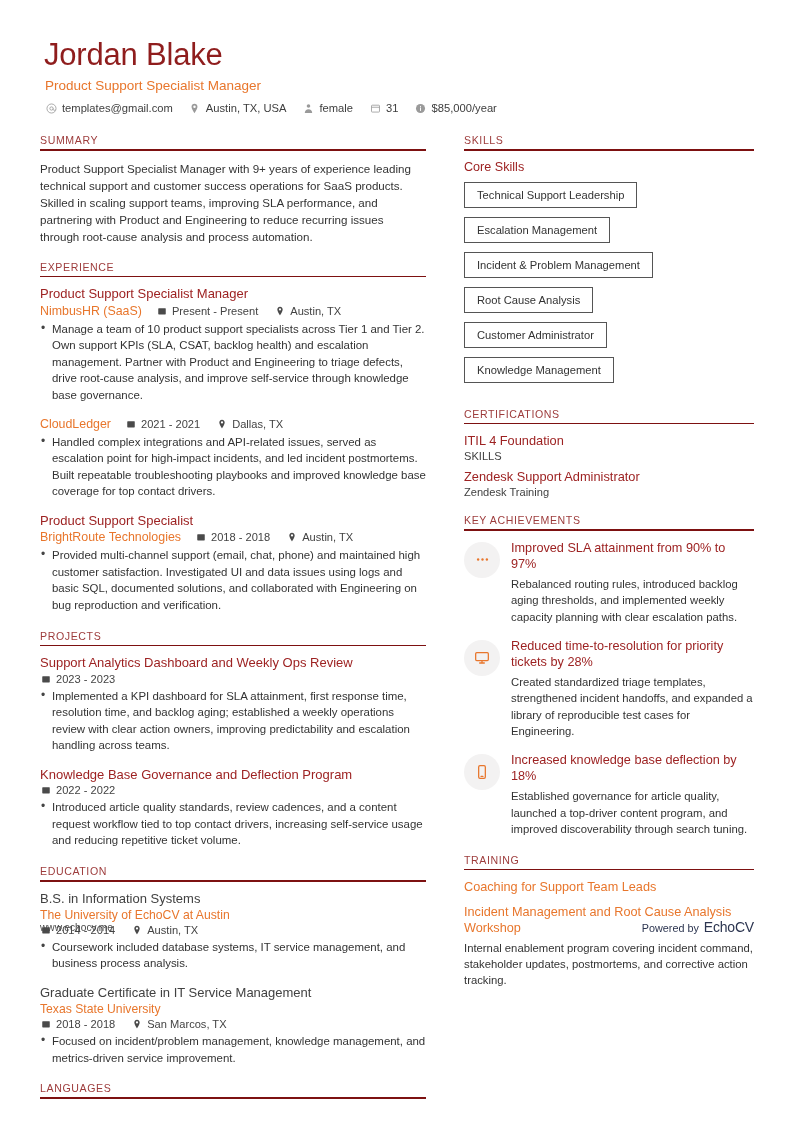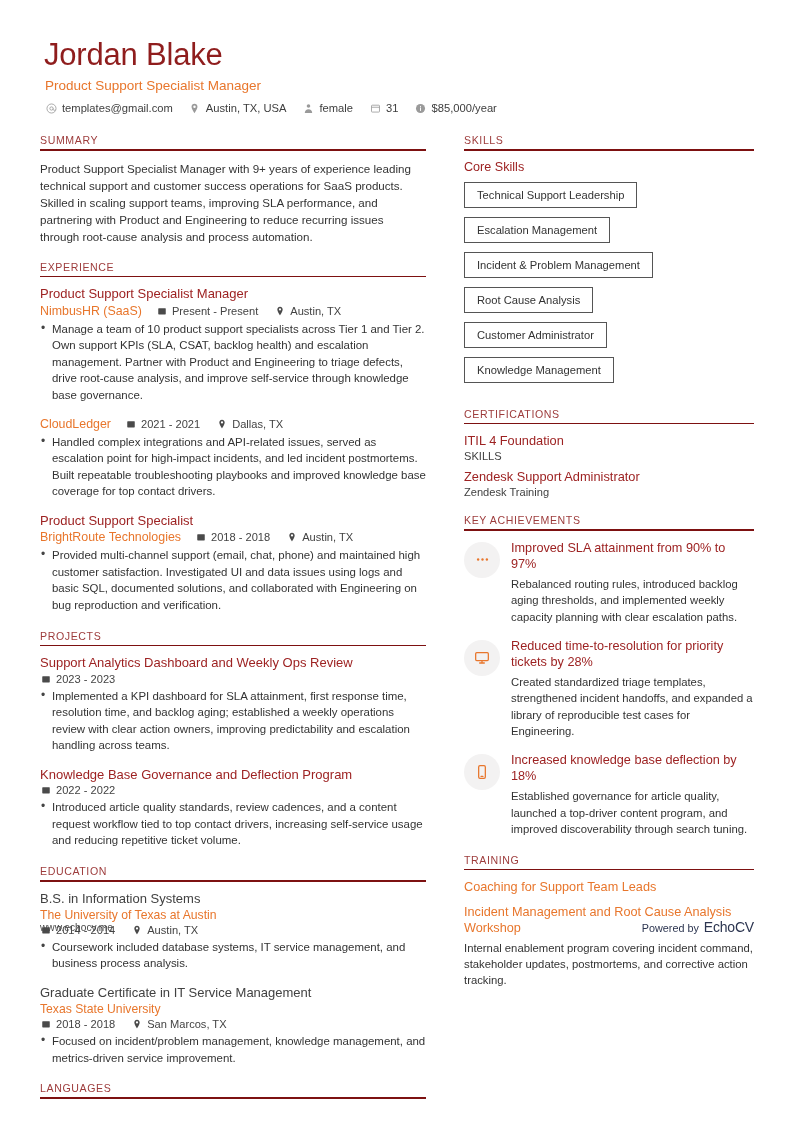--- a/index.html
+++ b/index.html
@@ -300,21 +300,21 @@
           </ul>
         </div>
       </div>
 
       <div class="sec">
         <div class="sec-title">EDUCATION</div>
         <div class="sec-rule"></div>
 
         <div class="entry">
           <div class="entry-title dark">B.S. in Information Systems</div>
-          <div class="sub-org">The University of Texas at Austin</div>
+          <div class="sub-org">The University of EchoCV at Austin</div>
           <div class="entry-meta">
             <span class="meta-chip">
               <span class="cicon">
                 <svg viewBox="0 0 16 16" width="10" height="10" fill="currentColor">
                     <rect x="2" y="3.4" width="12" height="10" rx="1"></rect>
                   </svg>
               </span>
               <span>2014 - 2014</span>
             </span>
             <span class="meta-chip">

